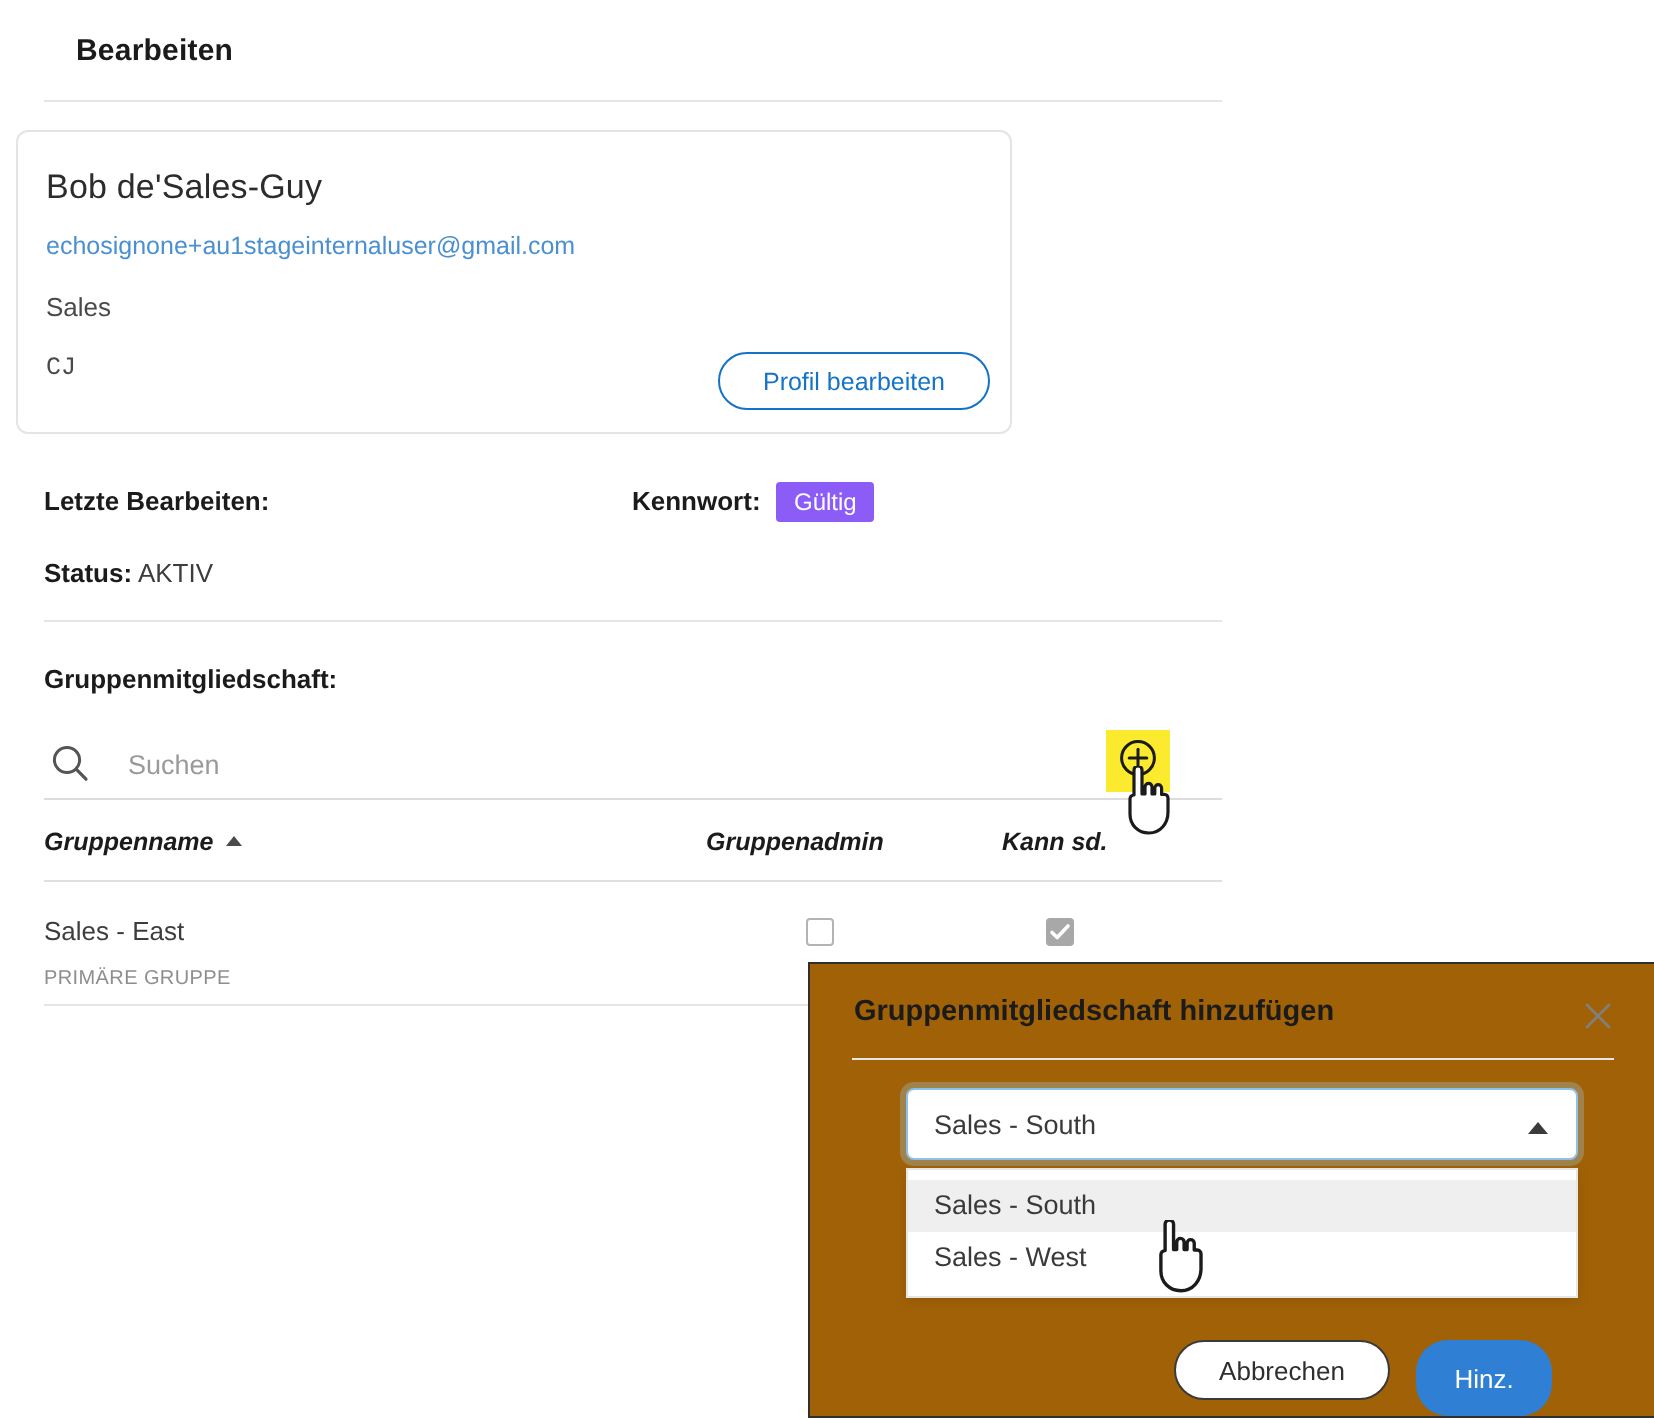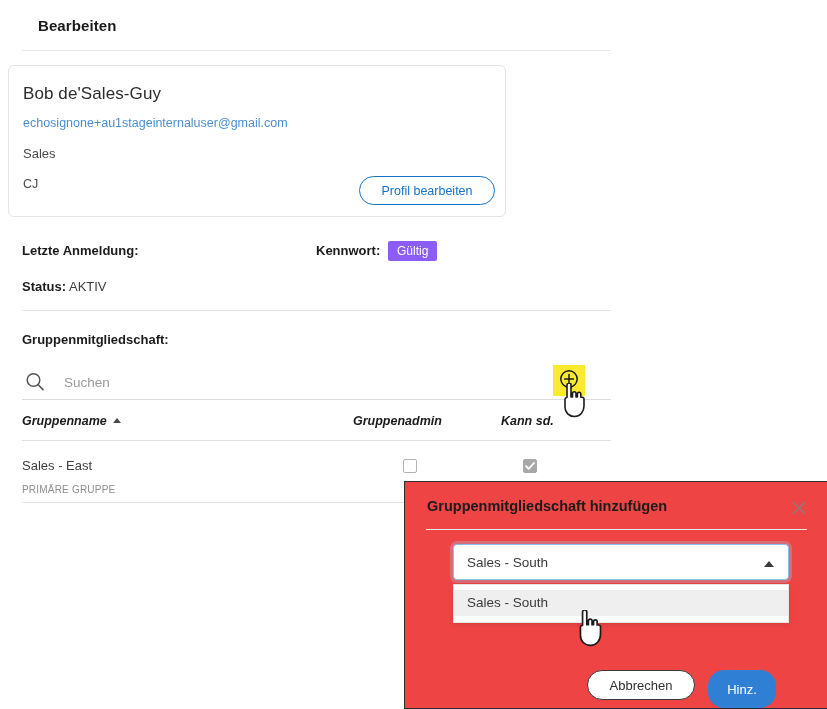--- a/index.html
+++ b/index.html
@@ -40,21 +40,21 @@
   .profile-email {
     position: absolute; left: 14px; top: 50px;
     font-size: 12.5px; color: #4a8fd0; text-decoration: none;
   }
   .profile-org {
     position: absolute; left: 14px; top: 80px;
     font-size: 13px; color: #4a4a4a;
   }
   .profile-initials {
     position: absolute; left: 14px; top: 111px;
-    font-size: 12.5px; color: #4a4a4a;
+    font-size: 12.5px; color: #4a4a4a; font-family: Liberation Mono, monospace;
   }
   .edit-profile-btn {
     position: absolute; left: 350px; top: 110px;
     width: 136px; height: 29px;
     border: 1.6px solid #1473c6; border-radius: 15px;
     background: #fff; color: #1473c6;
     font-family: "Liberation Sans", sans-serif;
     font-size: 12.5px; cursor: pointer;
     padding: 0; line-height: 26px; text-align: center;
   }
@@ -180,21 +180,21 @@
   .chk-checked svg { display:block; }
   .row-rule {
     position: absolute; left: 0; top: 61px; width: 589px; height: 1px;
     background: #e6e6e6;
   }
 
   
   .modal {
     position: absolute; left: 404px; top: 481px;
     width: 423px; height: 228px;
-    background: #ef4444;
+    background: #a16207;
     border: 1px solid #2f2f2f;
     border-right: none;
   }
   .modal-title {
     position: absolute; left: 22px; top: 16px;
     font-size: 14.5px; font-weight: bold; color: #1b1b1b;
   }
   .modal-close {
     position: absolute; right: 19px; top: 17px;
     width: 18px; height: 18px;
@@ -278,21 +278,21 @@
   <div class="header-rule"></div>
 
   <div class="profile-card">
     <div class="profile-name">Bob de'Sales-Guy</div>
     <a class="profile-email" href="#">echosignone+au1stageinternaluser@gmail.com</a>
     <div class="profile-org">Sales</div>
     <div class="profile-initials">CJ</div>
     <button class="edit-profile-btn">Profil bearbeiten</button>
   </div>
 
-  <div class="meta-lastlogin">Letzte Anmeldung:</div>
+  <div class="meta-lastlogin">Letzte Bearbeiten:</div>
   <div class="meta-pw-label">Kennwort:</div>
   <div class="badge-valid">Gültig</div>
 
   <div class="meta-status">
     <b>Status:</b>
     <span class="val">AKTIV</span>
   </div>
 
   <div class="rule-2"></div>
 
@@ -364,20 +364,21 @@
 
     <div class="select-wrap">
       <div class="select-box">
         <span class="select-value">Sales - South</span>
         <span class="select-caret"></span>
       </div>
     </div>
 
     <div class="dropdown">
       <div class="dd-item selected">Sales - South</div>
+      <div class="dd-item">Sales - West</div>
     </div>
 
     <div class="modal-actions">
       <button class="btn-cancel">Abbrechen</button>
       <button class="btn-add">Hinz.</button>
     </div>
   </div>
 
   <span class="cursor-dd">
     <svg width="34" height="38" viewBox="0 0 32 36">

